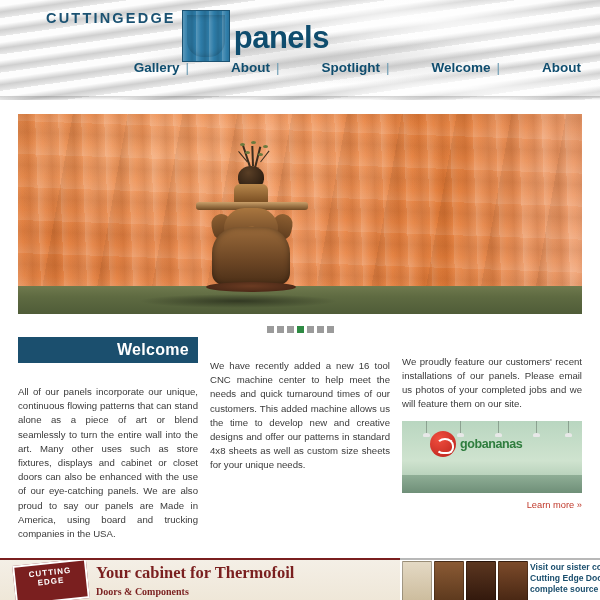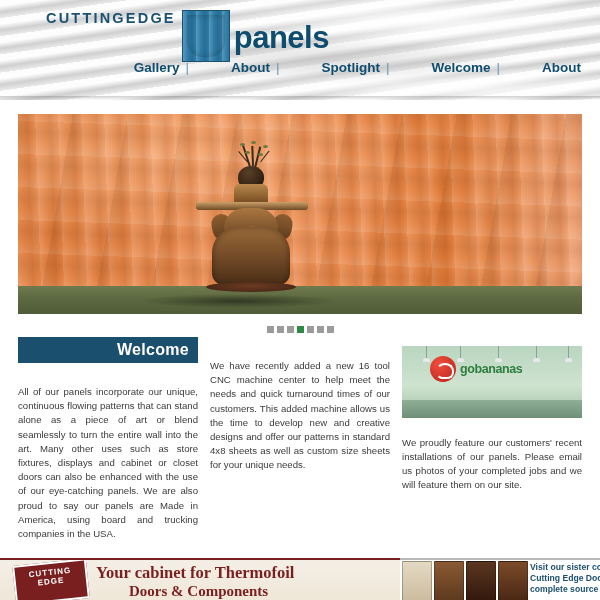--- a/index.html
+++ b/index.html
@@ -398,21 +398,21 @@
   }
   #promo-headline {
     position: absolute;
     left: 96px; top: 3px;
     color: #7a1f1f;
     font-family: "Liberation Serif", serif;
     font-weight: bold;
     font-size: 16.5px;
     line-height: 19px;
   }
-  #promo-headline .line2 { font-size: 15px; margin-left: 33px; }
+  #promo-headline .line2 { font-size: 10px; }
   #promo-right {
     position: relative;
     width: 200px;
     height: 42px;
     background: #ffffff;
     border-top: 2px solid #b8b8b8;
     overflow: hidden;
   }
   #door-swatches {
     position: absolute;
@@ -517,38 +517,39 @@
   </div>
 
   <div class="col">
     <div class="col-body">
       <p>We have recently added a new 16 tool CNC machine center to help meet the needs and quick turnaround times of our customers. This added machine allows us the time to develop new and creative designs and offer our patterns in standard 4x8 sheets as well as custom size sheets for your unique needs.</p>
     </div>
   </div>
 
   <div class="col">
 
+    <div id="spotlight-text">
+      <p>We proudly feature our customers' recent installations of our panels. Please email us photos of your completed jobs and we will feature them on our site.</p>
+    </div>
+
     <div id="spotlight-img">
       <div id="spotlight-lights">
         <div class="hang" style="left:24px;"></div>
         <div class="hang" style="left:58px;"></div>
         <div class="hang" style="left:96px;"></div>
         <div class="hang" style="left:134px;"></div>
         <div class="hang" style="left:166px;"></div>
       </div>
       <div id="spotlight-sign">
         <div id="spotlight-mark"></div>
         <div id="spotlight-wordmark">gobananas</div>
       </div>
       <div class="room-floor"></div>
     </div>
-
-    <div id="spotlight-text">
-      <p>We proudly feature our customers' recent installations of our panels. Please email us photos of your completed jobs and we will feature them on our site.</p>
-    </div>
+    <a id="learn-more">Learn more »</a>
   </div>
 </div>
 
 <div id="promo">
   <div id="promo-left">
     <div id="promo-badge">CUTTING EDGE</div>
     <div id="promo-headline">
       <div>Your cabinet for Thermofoil</div>
       <div class="line2">Doors &amp; Components</div>
     </div>

